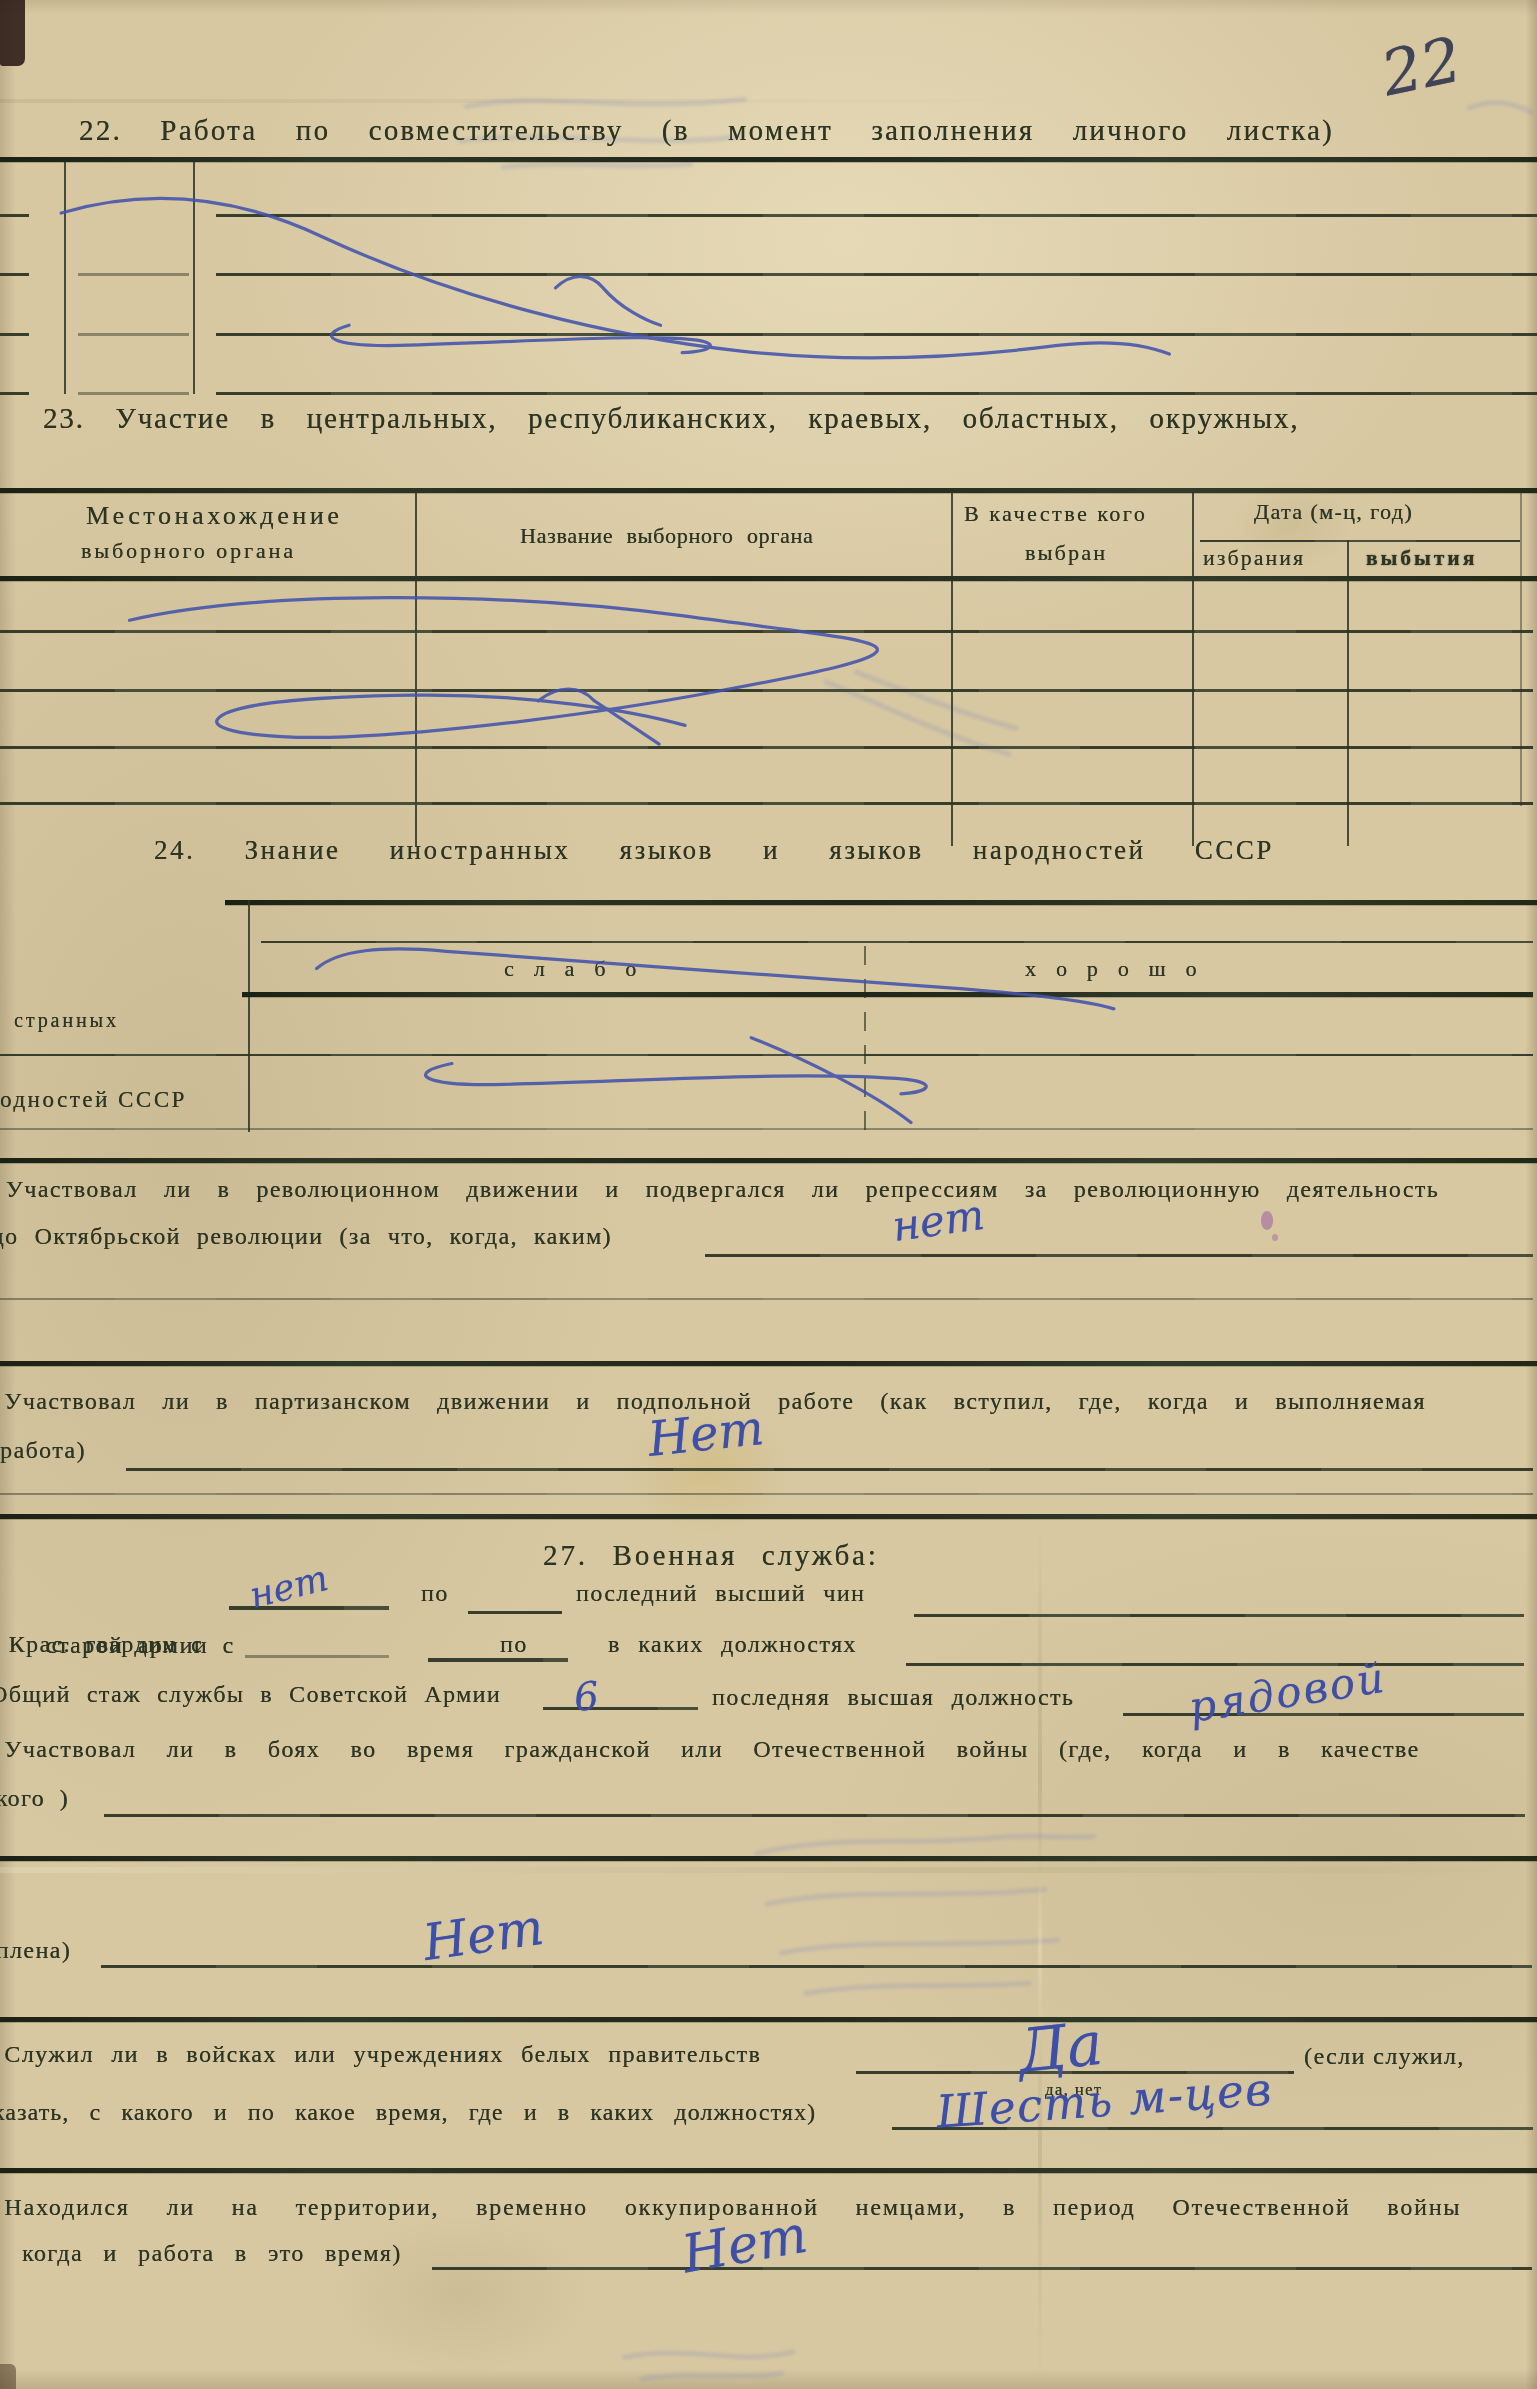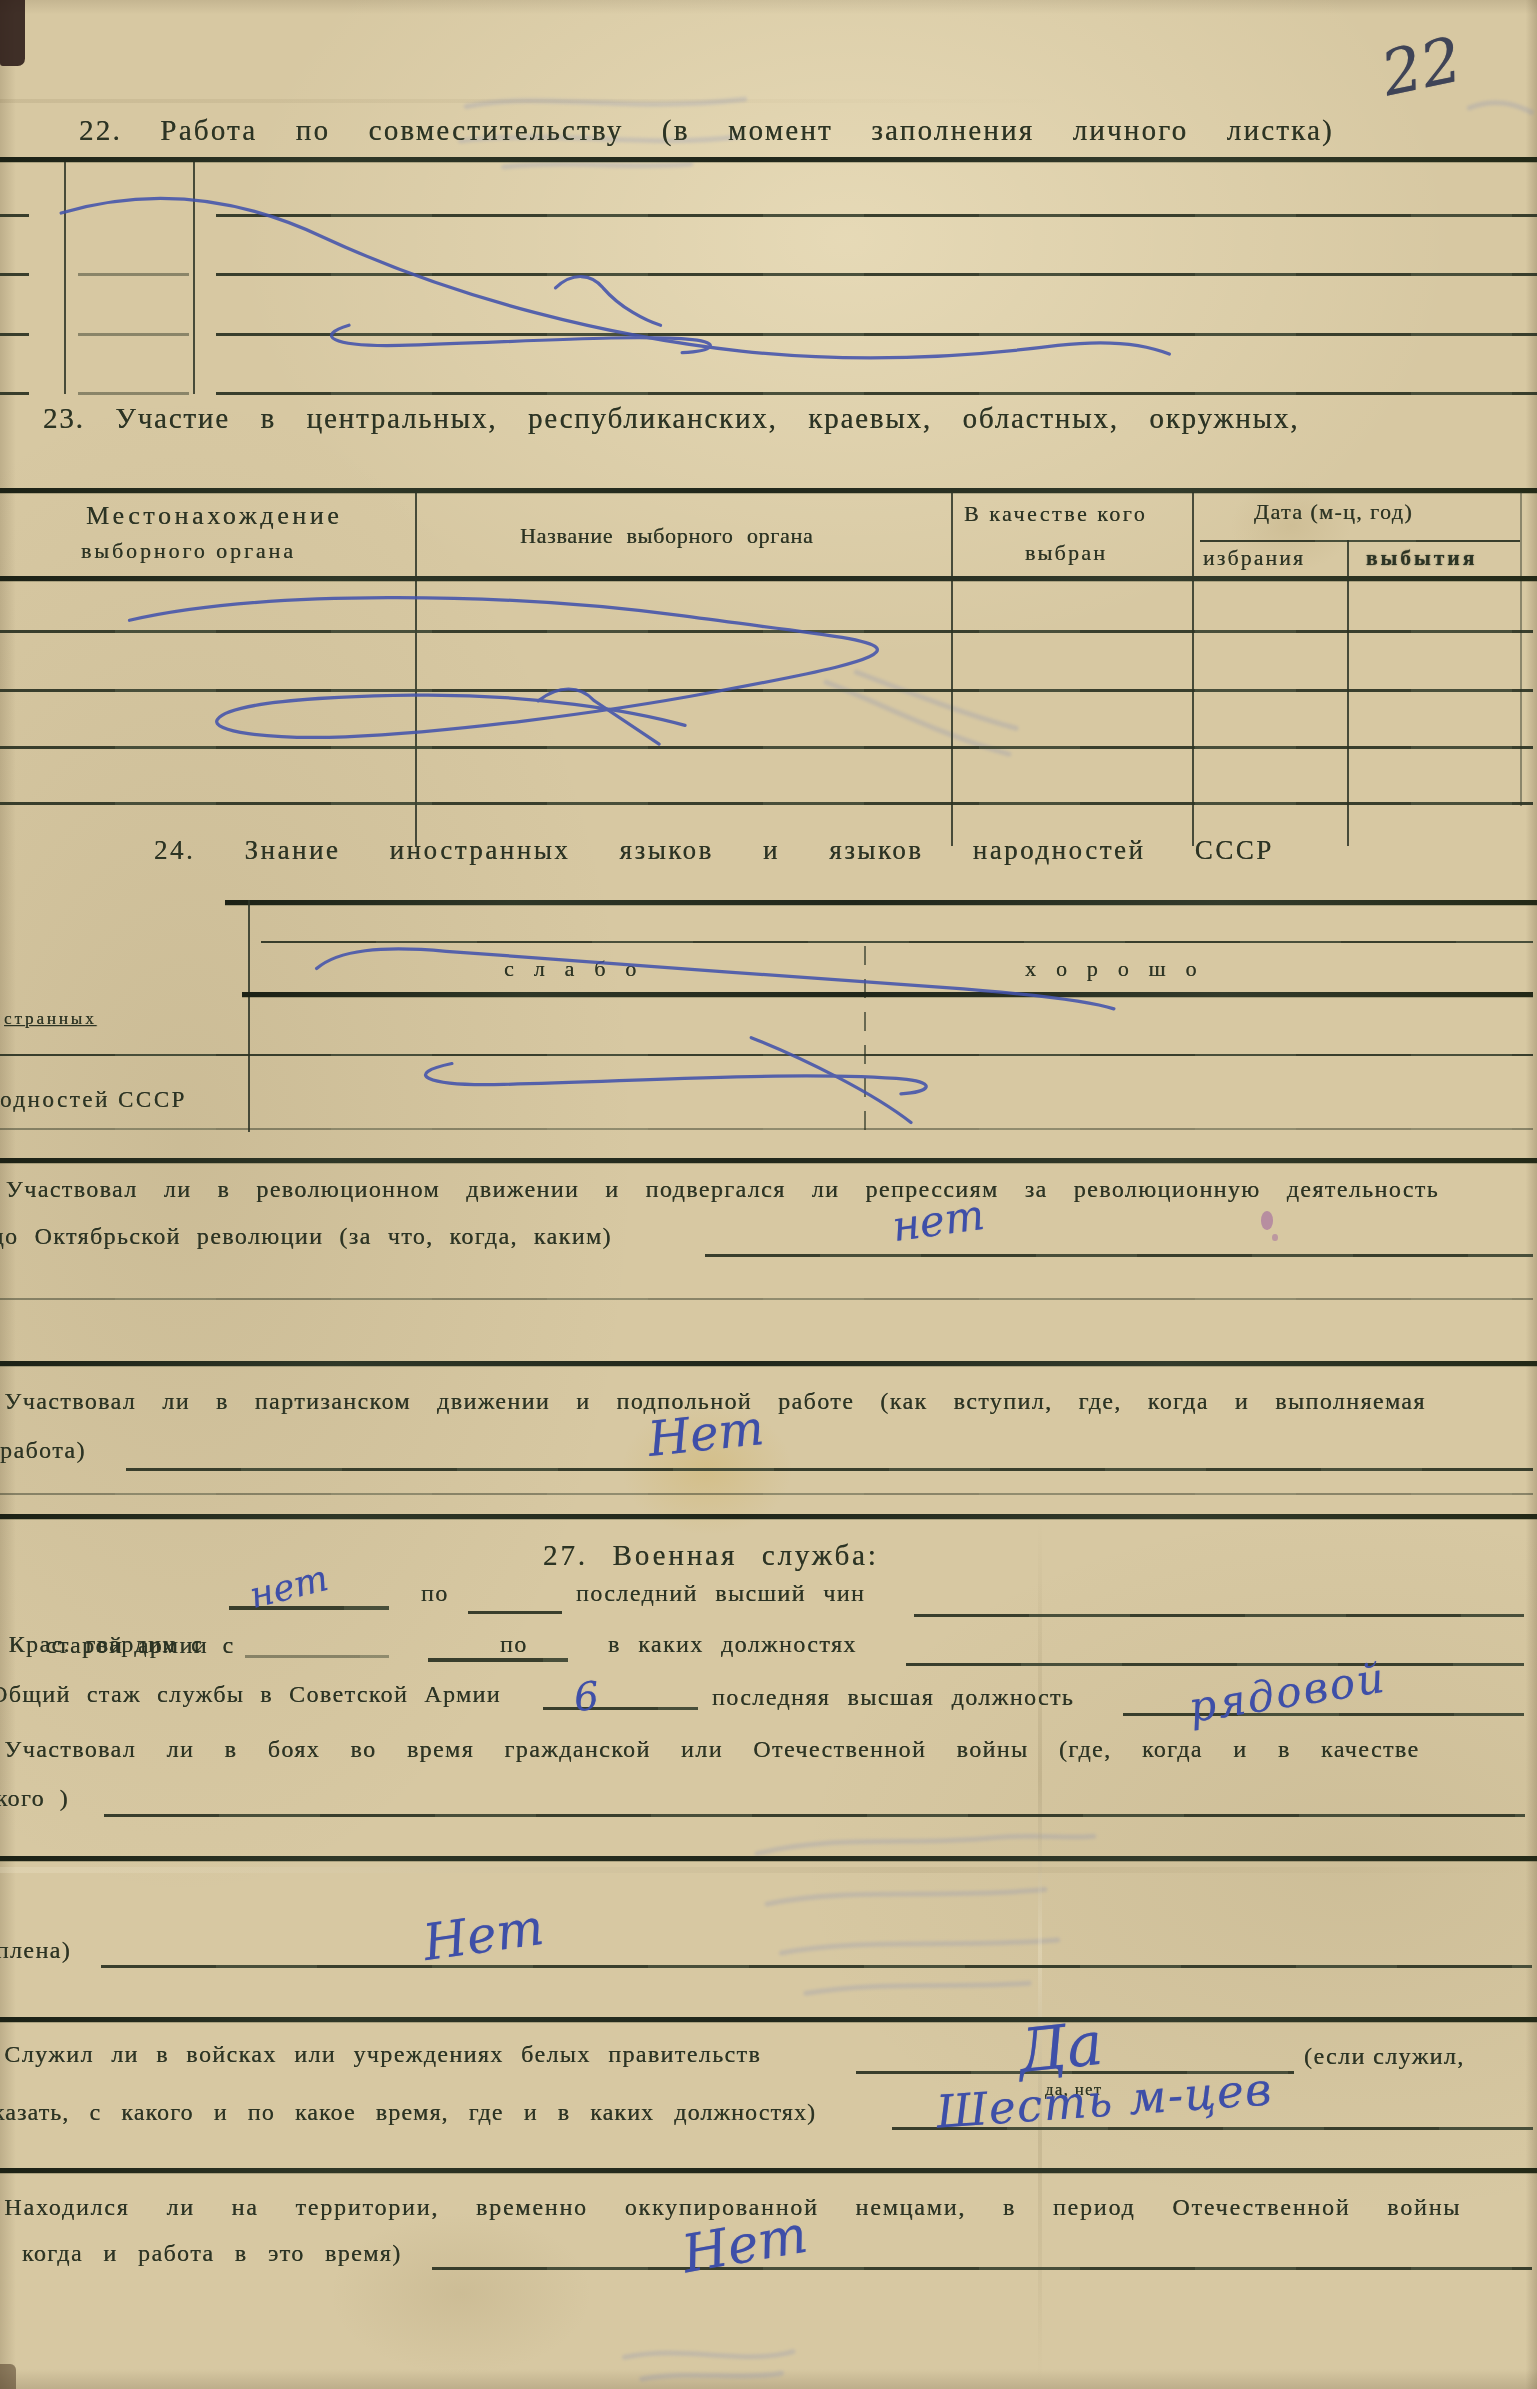--- a/index.html
+++ b/index.html
@@ -103,21 +103,21 @@
   <div class="hl" style="left:0;top:802px;width:1533px;"></div>
 
   <span class="print zt" style="left:154px;top:835px;font-size:27px;letter-spacing:2.5px;word-spacing:40px;">24. Знание иностранных языков и языков народностей СССР</span>
   <div class="heavy" style="left:225px;top:900px;width:1313px;"></div>
   <div class="vl" style="left:248px;top:900px;height:232px;"></div>
   <div class="hl" style="left:261px;top:941px;width:1272px;height:2.2px;"></div>
   <span class="print zt" style="left:504px;top:956px;font-size:22px;letter-spacing:7.2px;">с л а б о</span>
   <span class="print zt" style="left:1025px;top:956px;font-size:22px;letter-spacing:7.2px;">х о р о ш о</span>
   <div class="vdash" style="left:864px;top:946px;height:184px;"></div>
   <div class="heavy" style="left:242px;top:992px;width:1291px;"></div>
-  <span class="print zt" style="left:4px;top:1009px;font-size:17px;letter-spacing:2.9px;text-decoration:underline;">странных</span>
+  <span class="print zt" style="left:14px;top:1009px;font-size:20px;letter-spacing:2.9px;">странных</span>
   <div class="hl" style="left:0;top:1054px;width:1533px;height:2.2px;"></div>
   <span class="print zt" style="left:0;top:1087px;font-size:23px;letter-spacing:2.5px;">одностей СССР</span>
   <div class="hl faint" style="left:0;top:1128px;width:1533px;height:2.2px;"></div>
 
   <div class="heavy" style="left:0;top:1158px;width:1537px;"></div>
   <span class="print zt" style="left:5.8px;top:1176px;font-size:24px;letter-spacing:1.4px;word-spacing:18.7px;">Участвовал ли в революционном движении и подвергался ли репрессиям за революционную деятельность</span>
   <span class="print zt" style="left:-8.6px;top:1223px;font-size:24px;letter-spacing:1.4px;word-spacing:8.6px;">до Октябрьской революции (за что, когда, каким)</span>
   <div class="hl" style="left:705px;top:1254px;width:828px;height:2.9px;"></div>
   <span class="hand" style="left:892px;top:1196px;font-size:42px;transform:rotate(-8deg);">нет</span>
   <div class="hl faint" style="left:0;top:1298px;width:1533px;height:2.2px;"></div>

